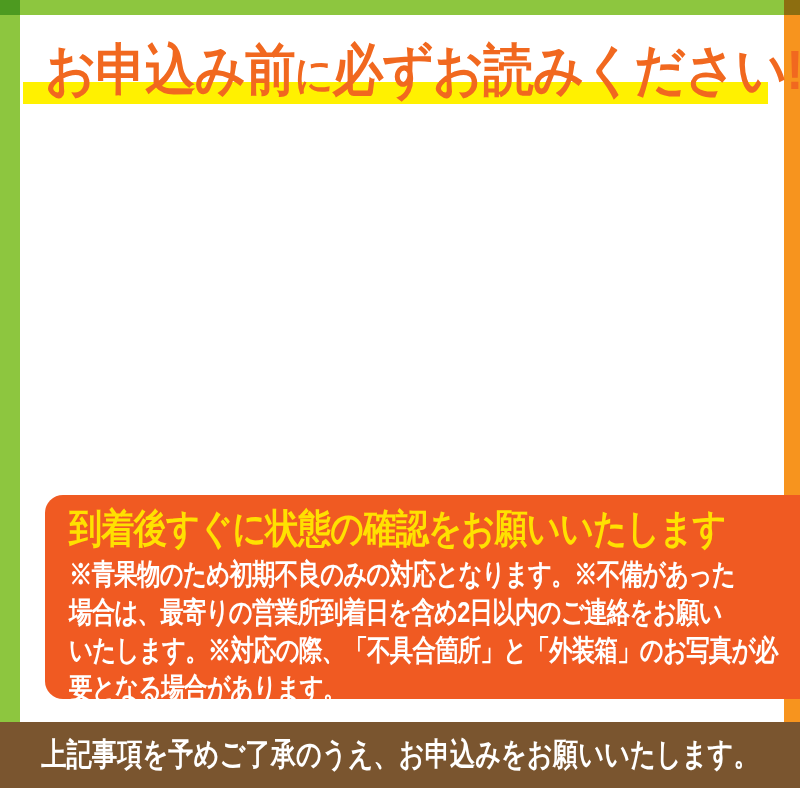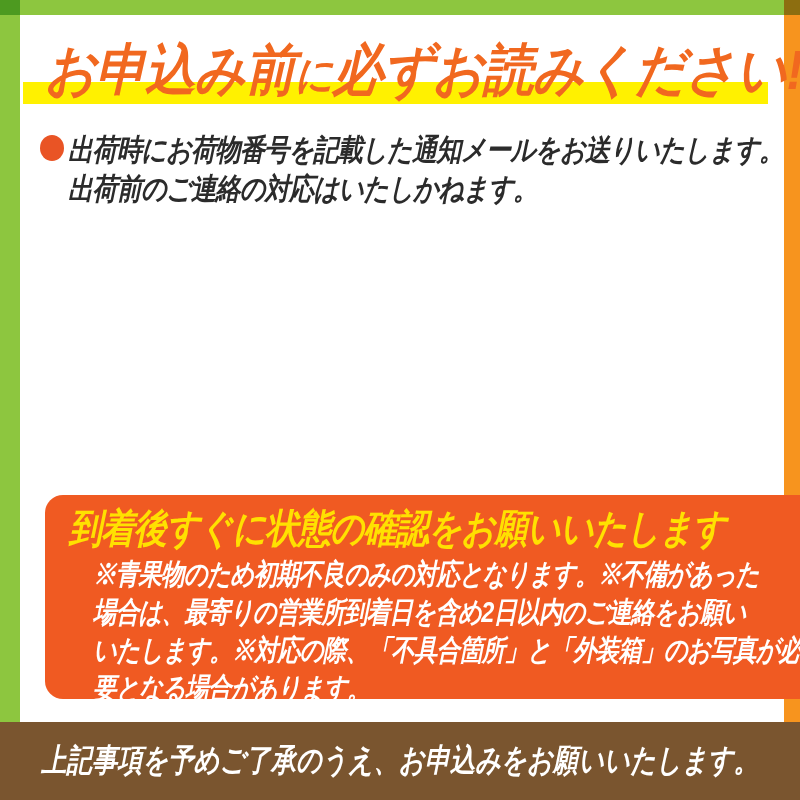--- a/index.html
+++ b/index.html
@@ -4,21 +4,21 @@
 <style>
   html, body {
     margin: 0;
     padding: 0;
     width: 800px;
     height: 800px;
     background: #ffffff;
     font-family: "Liberation Sans", sans-serif;
     overflow: hidden;
   }
-  .stage { position: relative; width: 800px; height: 800px; background: #ffffff; font-style: italic; }
+  .stage { position: relative; width: 800px; height: 800px; background: #ffffff; }
 
   
   .frame-top        { position: absolute; top: 0; left: 0;   width: 800px; height: 15px; background: #8dc63f; }
   .frame-top-left   { position: absolute; top: 0; left: 0;   width: 20px;  height: 15px; background: #4d9a20; }
   .frame-top-right  { position: absolute; top: 0; left: 784px; width: 16px; height: 15px; background: #8d6e10; }
   .frame-left       { position: absolute; top: 15px; left: 0;     width: 20px; height: 707px; background: #8dc63f; }
   .frame-right      { position: absolute; top: 15px; left: 784px; width: 16px; height: 707px; background: #f7941e; }
 
   
   .header-wrap { position: absolute; top: 36px; left: 23px; width: 745px; height: 72px; }
@@ -54,31 +54,31 @@
     width: 772px; height: 204px;
     background: #f05a22; border-radius: 18px;
     box-sizing: border-box; padding: 8px 24px 0 24px;
   }
   .notice-box-title {
     white-space: nowrap; text-align: left;
     font-size: 40px; font-weight: 900; color: #ffe100;
     line-height: 50px; letter-spacing: -1px;
     transform: scaleX(0.83); transform-origin: 0 0;
   }
-  .notice-box-lines { color: #ffffff; font-size: 29px; font-weight: 600; margin-top: 2px; margin-left: 24px; }
+  .notice-box-lines { color: #ffffff; font-size: 29px; font-weight: 600; margin-top: 2px; }
   .notice-box-lines > div {
     white-space: nowrap; line-height: 38px;
     transform: scaleX(0.81); transform-origin: 0 0;
     letter-spacing: -1px;
   }
 
   
   .footer {
     position: absolute; top: 722px; left: 0;
-    width: 800px; height: 78px; background: #7a552f;
+    width: 800px; height: 66px; background: #7a552f;
     display: flex; align-items: center; justify-content: center;
   }
   .footer-text {
     color: #ffffff; font-size: 32px; font-weight: bold;
     white-space: nowrap; transform: scaleX(0.79);
     letter-spacing: 0px;
   }
 </style>
 </head>
 <body>
@@ -92,27 +92,20 @@
   <div class="frame-right"></div>
 
   <div class="header-wrap">
     <div class="header-highlight"></div>
     <div class="header-line"><span>お申込み前</span><span class="particle">に</span><span>必ずお読みください!</span></div>
   </div>
 
   <div class="bullets">
 
 
-    <div class="bullet-item">
-      <span class="bullet-dot"></span>
-      <div class="bullet-lines">
-        <div>出荷時にお荷物番号を記載した通知メールをお送りいたします。</div>
-        <div>出荷前のご連絡の対応はいたしかねます。</div>
-      </div>
-    </div>
 
 
 
   </div>
 
   <div class="notice-box">
     <div class="notice-box-title">到着後すぐに状態の確認をお願いいたします</div>
     <div class="notice-box-lines">
       <div>※青果物のため初期不良のみの対応となります。※不備があった</div>
       <div>場合は、最寄りの営業所到着日を含め2日以内のご連絡をお願い</div>

